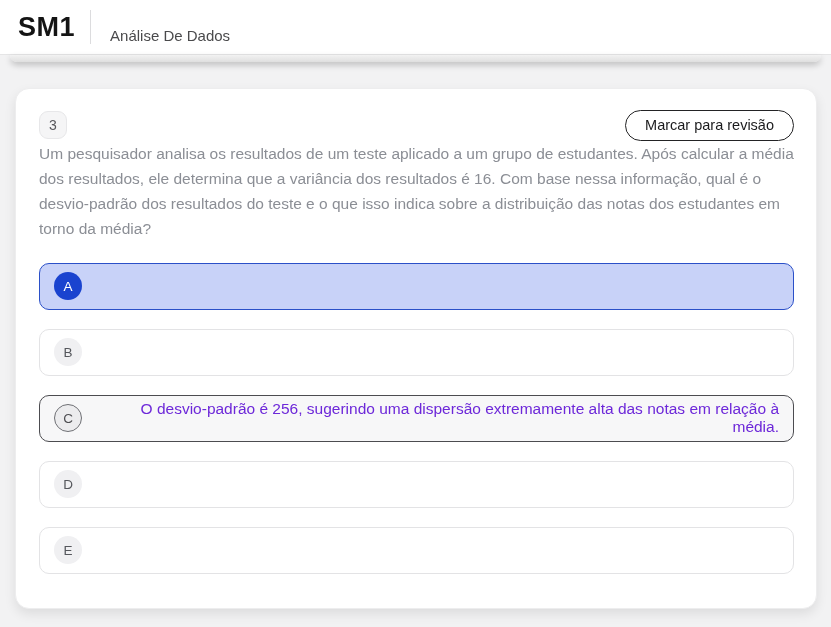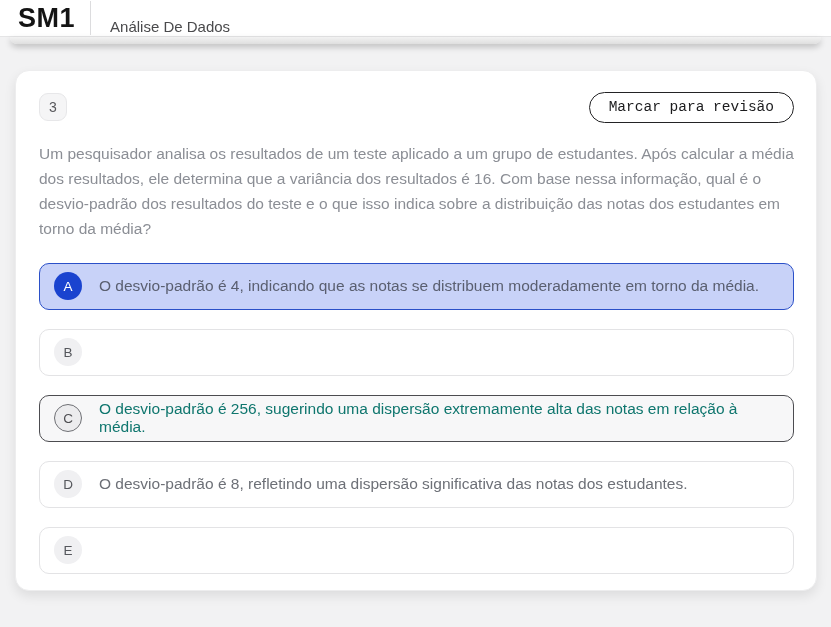--- a/index.html
+++ b/index.html
@@ -10,21 +10,21 @@
   }
   *{box-sizing:border-box;margin:0;padding:0;}
   html,body{width:831px;height:627px;overflow:hidden;}
   body{
     font-family:"Liberation Sans", sans-serif;
     background:var(--page-bg,#f2f2f3);
     color:#333;
   }
   
   .app-header{
-    height:37px;
+    height:55px;
     background:#ffffff;
     border-bottom:1px solid #e5e5e6;
     display:flex;
     align-items:center;
     padding-left:18px;
   }
   .app-logo{
     font-size:27px;
     font-weight:700;
     color:#141414;
@@ -75,28 +75,28 @@
     align-items:center;
     justify-content:center;
     font-size:14px;
     color:#58585c;
   }
   .mark-review-button{
     background:#ffffff;
     border:1.5px solid #232325;
     border-radius:999px;
     padding:6px 19px;
-    font-family:Liberation Mono, monospace;
+    font-family:Liberation Sans, sans-serif;
     font-size:14.5px;
     color:#1b1b1d;
     cursor:pointer;
     line-height:1.15;
   }
   .question-text{
-    margin-top:18px;
+    margin-top:0;
     font-size:15.5px;
     line-height:25px;
     color:#8b8e95;
     max-width:760px;
   }
   
   .options-list{margin-top:22px;}
   .option-row{
     display:flex;
     align-items:center;
@@ -138,21 +138,21 @@
   
   .option-row.is-hover{
     background:#f7f7f8;
     border:1.5px solid #4c4c50;
   }
   .option-row.is-hover .option-letter{
     background:#ececee;
     border:1.5px solid #6f7075;
     color:#4e4e52;
   }
-  .option-row.is-hover .option-text{color:#0f766e;}
+  .option-row.is-hover .option-text{color:#6d28d9;text-align:right;}
 </style>
 </head>
 <body>
 
 <header class="app-header">
   <div class="app-logo">SM1</div>
   <div class="header-divider"></div>
   <div class="exam-title">Análise De Dados</div>
 </header>
 
@@ -162,30 +162,28 @@
   <div class="card-top-row">
     <div class="question-number-badge">3</div>
     <button class="mark-review-button">Marcar para revisão</button>
   </div>
 
   <p class="question-text">Um pesquisador analisa os resultados de um teste aplicado a um grupo de estudantes. Após calcular a média dos resultados, ele determina que a variância dos resultados é 16. Com base nessa informação, qual é o desvio-padrão dos resultados do teste e o que isso indica sobre a distribuição das notas dos estudantes em torno da média?</p>
 
   <div class="options-list" id="options-list">
       <div class="option-row is-selected">
         <div class="option-letter">A</div>
-        <div class="option-text">O desvio-padrão é 4, indicando que as notas se distribuem moderadamente em torno da média.</div>
       </div>
       <div class="option-row">
         <div class="option-letter">B</div>
       </div>
       <div class="option-row is-hover">
         <div class="option-letter">C</div>
         <div class="option-text">O desvio-padrão é 256, sugerindo uma dispersão extremamente alta das notas em relação à média.</div>
       </div>
       <div class="option-row">
         <div class="option-letter">D</div>
-        <div class="option-text">O desvio-padrão é 8, refletindo uma dispersão significativa das notas dos estudantes.</div>
       </div>
       <div class="option-row">
         <div class="option-letter">E</div>
       </div>
     </div>
 </main>
 
 </body></html>

